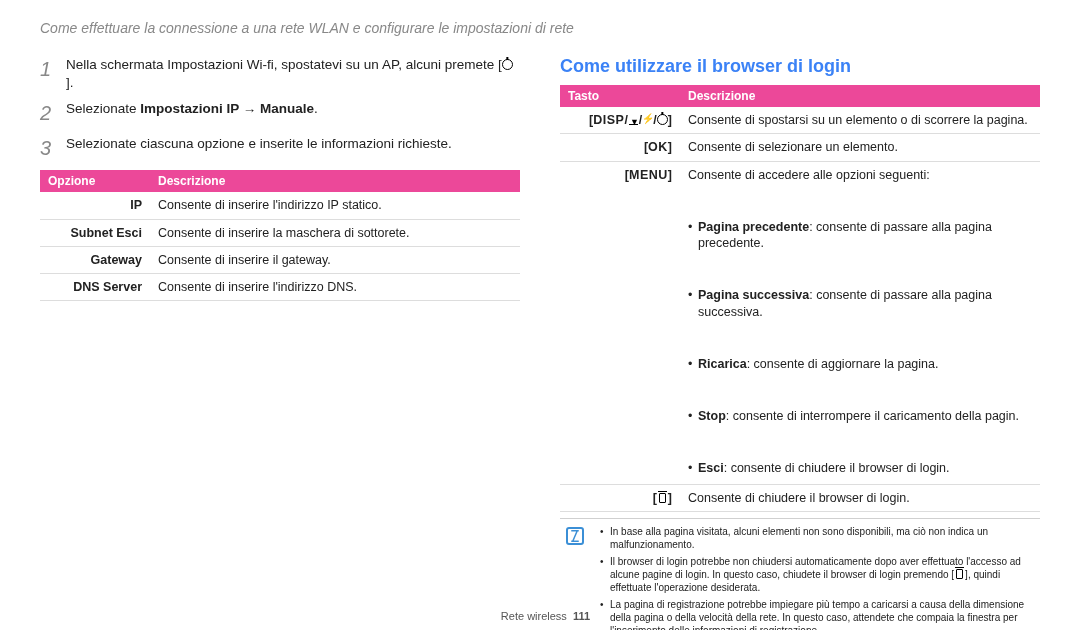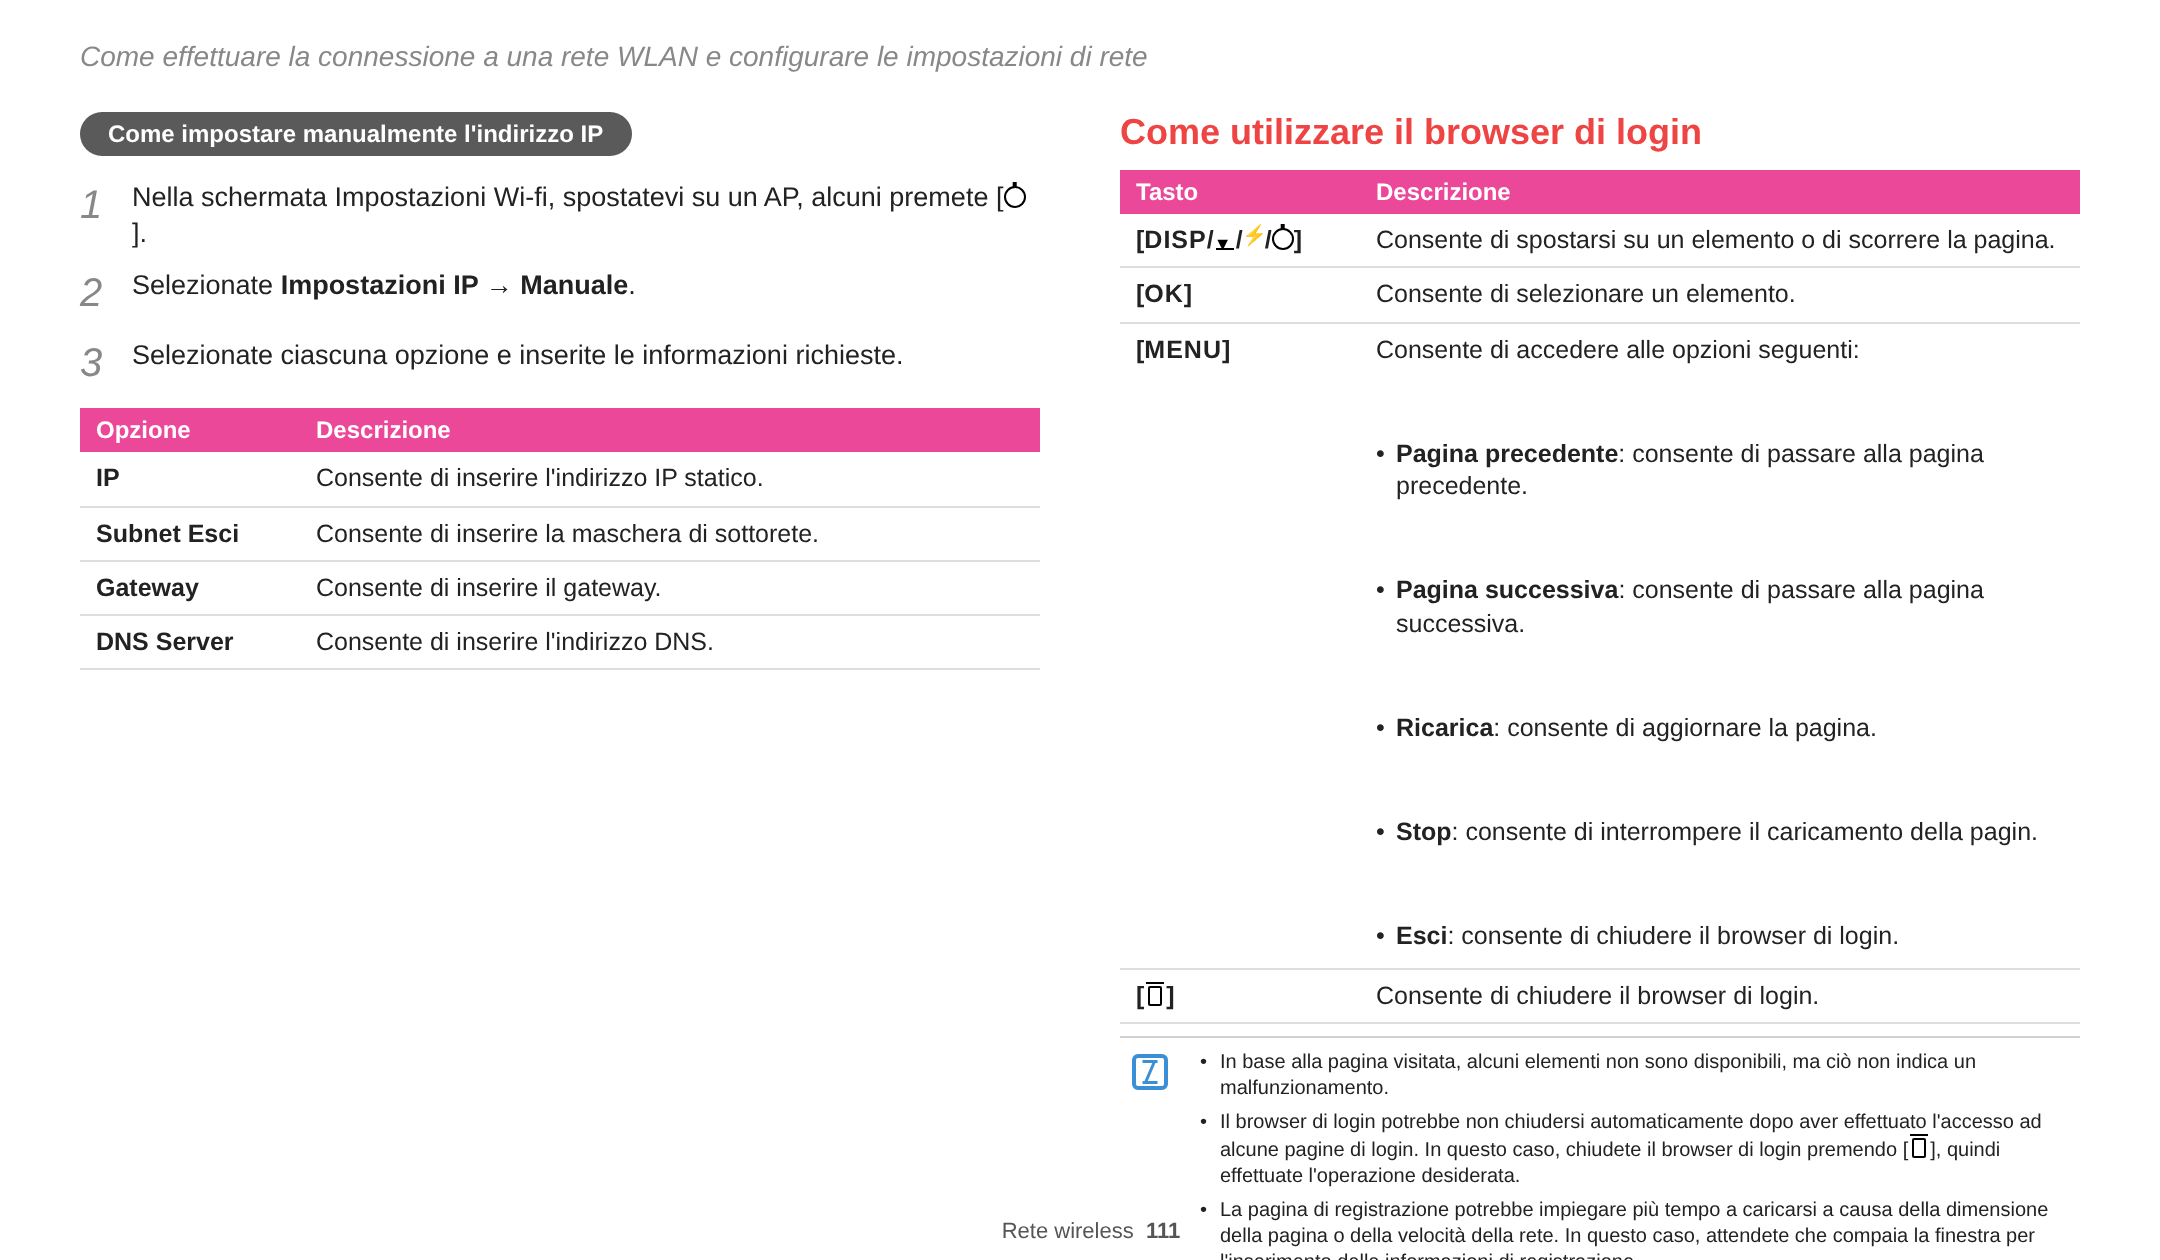--- a/index.html
+++ b/index.html
@@ -32,21 +32,21 @@
     font-weight: bold;
     padding: 4px 14px;
     border-radius: 12px;
     margin-bottom: 12px;
   }
   .step { display: flex; gap: 10px; margin-bottom: 8px; line-height: 1.35; font-size: 13.5px; }
   .step-num { font-size: 20px; font-style: italic; color: #888; width: 16px; flex-shrink: 0; }
   .step-text {}
   .bold { font-weight: bold; }
   .section-title {
-    color: #ef4444;
+    color: #3b82f6;
     font-size: 18px;
     font-weight: bold;
     margin-bottom: 8px;
   }
   .intro { font-size: 12.5px; line-height: 1.35; margin-bottom: 8px; }
 
   table.opt-table {
     width: 100%;
     border-collapse: collapse;
     margin-top: 4px;
@@ -59,21 +59,21 @@
     padding: 4px 8px;
     font-weight: bold;
     font-size: 12px;
   }
   table.opt-table td {
     border-bottom: 1px solid #ddd;
     padding: 5px 8px;
     vertical-align: top;
     line-height: 1.3;
   }
-  table.opt-table td.key { font-weight: bold; white-space: nowrap; width: 110px; }
+  table.opt-table td.key { font-weight: bold; white-space: nowrap; width: 110px; text-align: right; }
 
   .key-bracket { font-family: Arial, sans-serif; letter-spacing: 0.5px; }
   .key-boldtext { font-weight: bold; letter-spacing: 0.5px; font-family: Arial; }
   .icon-timer, .icon-down, .icon-flash, .icon-trash {
     display: inline-block; width: 11px; height: 11px; position: relative; vertical-align: -1px;
   }
   .icon-timer {
     border: 1.3px solid #000; border-radius: 50%;
   }
   .icon-timer::after { content:""; position:absolute; left:50%; top:-3px; width:1.3px; height:3px; background:#000; transform:translateX(-50%);}
@@ -116,21 +116,20 @@
   .footer .pgnum { font-weight: bold; }
 </style>
 </head>
 <body>
 
 <div class="chapter-title">Come effettuare la connessione a una rete WLAN e configurare le impostazioni di rete</div>
 
 <div class="columns">
 
   <div class="col">
-    <div class="subheading-pill">Come impostare manualmente l'indirizzo IP</div>
 
     <div class="step">
       <div class="step-num">1</div>
       <div class="step-text">
         <span>Nella schermata Impostazioni Wi-fi, spostatevi su un AP, alcuni premete [</span><span class="key-bracket"><span class="icon-timer"></span></span><span>].</span>
       </div>
     </div>
 
     <div class="step">
       <div class="step-num">2</div>

